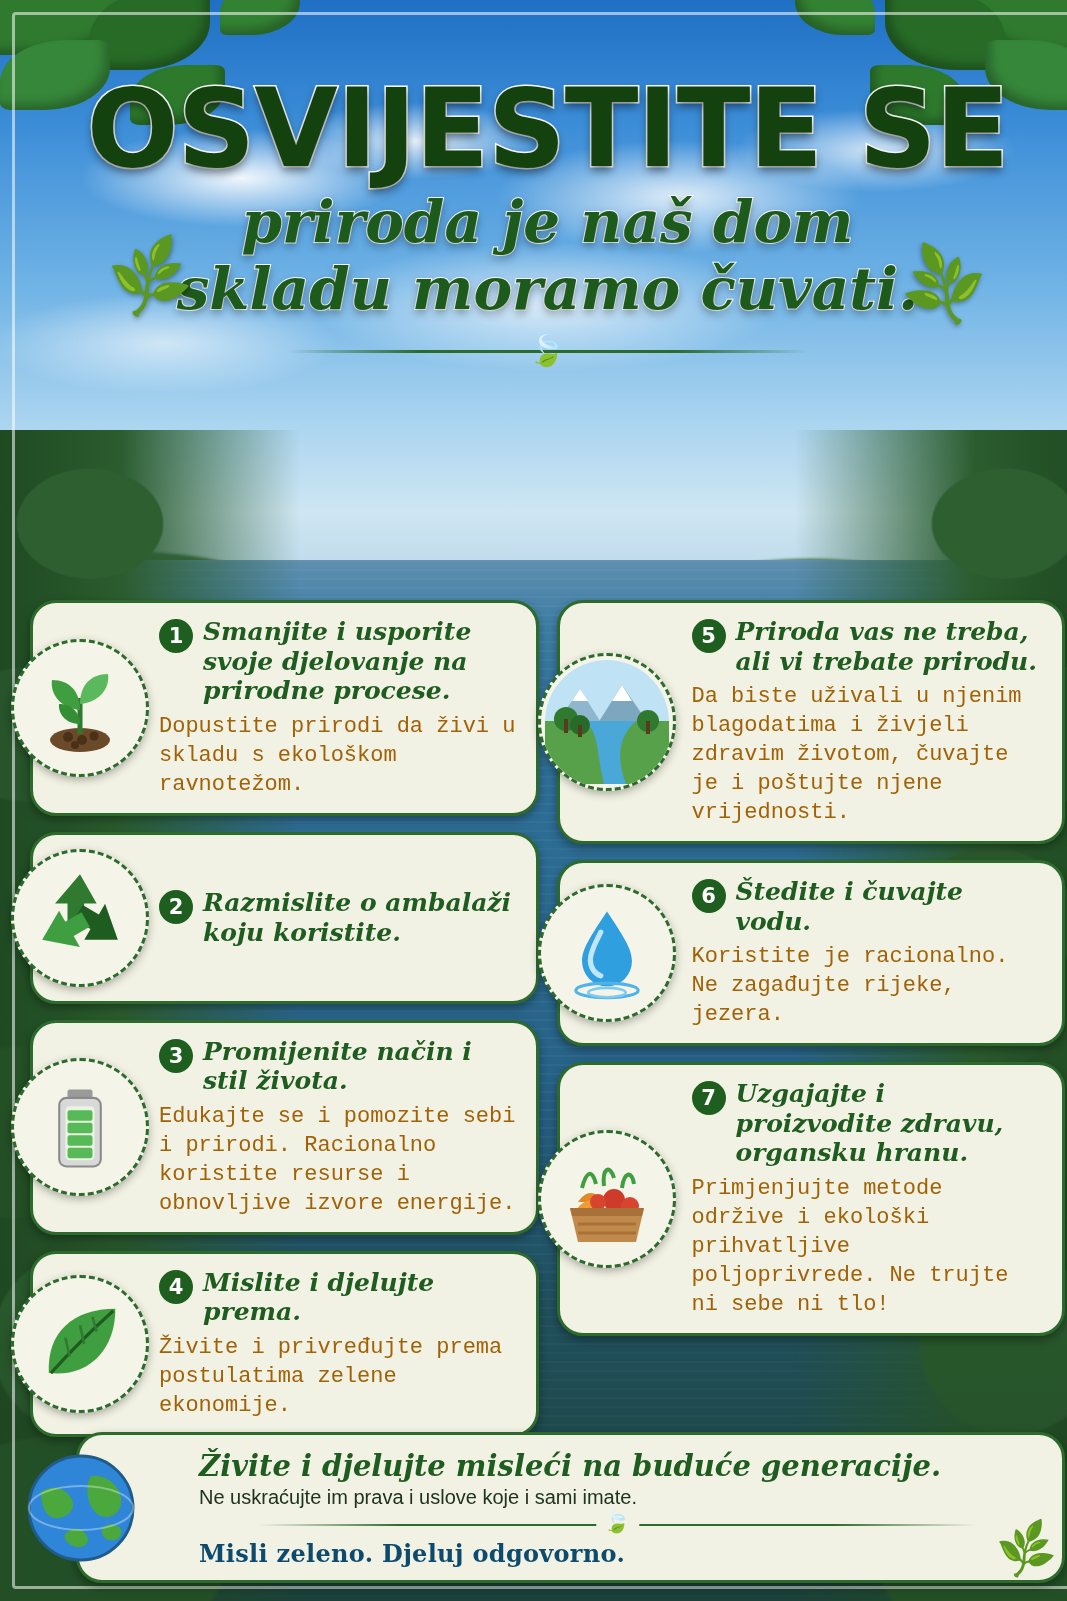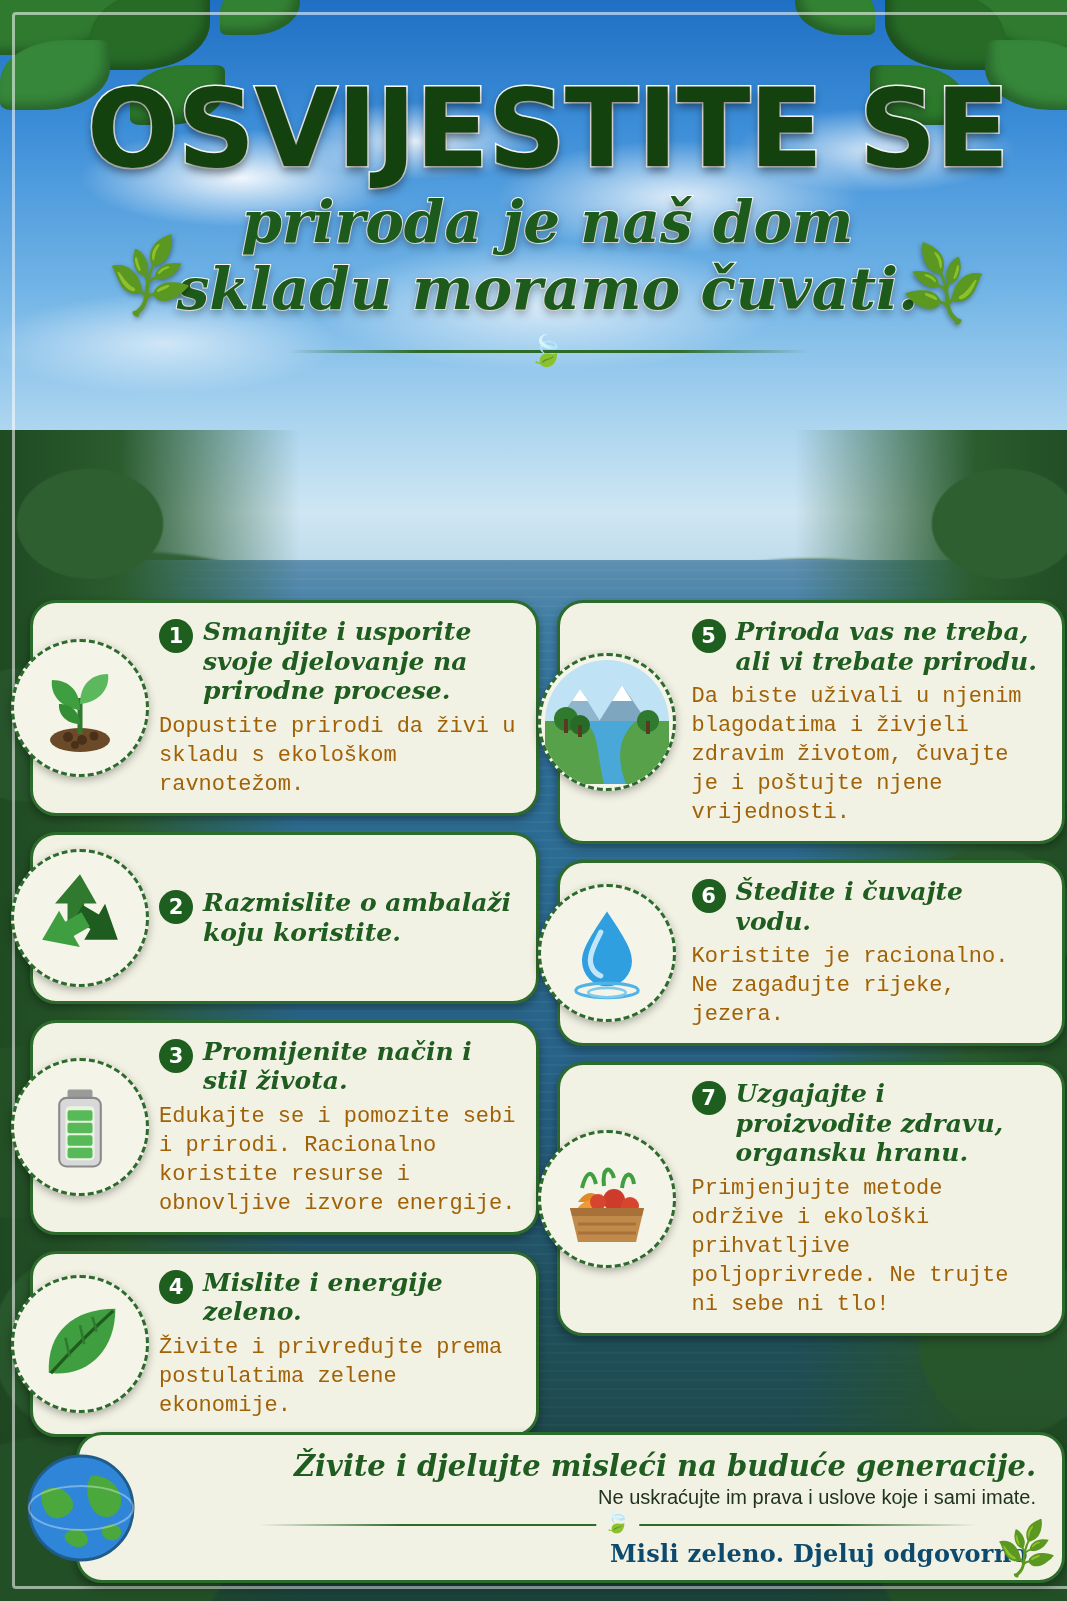--- a/index.html
+++ b/index.html
@@ -269,21 +269,21 @@
   .footer {
     position: absolute;
     left: 76px;
     right: 30px;
     bottom: 18px;
     background: #f2f2e4;
     border: 3px solid #2d6b2d;
     border-radius: 26px;
     padding: 14px 26px 12px 120px;
     box-shadow: 0 4px 10px rgba(0,0,0,.35);
-    text-align: right;
+    text-align: left;
   }
   .footer .globe {
     position: absolute;
     left: -58px;
     top: 50%;
     transform: translateY(-50%);
     width: 120px; height: 120px;
   }
   .footer-line1 {
     font-family: "DejaVu Serif", serif;
@@ -434,21 +434,21 @@
       <div class="card">
         <div class="medallion">
           <svg width="104" height="104" viewBox="0 0 100 100">
             <path d="M20 78 C18 38 44 16 84 16 C84 56 58 82 20 78 Z" fill="#3f9e3f"></path>
             <path d="M22 78 C40 58 62 36 82 18" stroke="#1f5c1f" stroke-width="3" fill="none"></path>
             <path d="M40 62 L36 44 M54 50 L50 32 M66 38 L62 24" stroke="#2f7a2f" stroke-width="2.5" fill="none"></path>
           </svg>
         </div>
         <div class="card-head">
           <div class="num">4</div>
-          <div class="headline">Mislite i energije zeleno.</div>
+          <div class="headline">Mislite i djelujte prema.</div>
         </div>
         <div class="body">Živite i privređujte prema postulatima zelene ekonomije.</div>
       </div>
 
     </div>
 
     <div class="col right">
 
       <div class="card right-icon">
         <div class="medallion">

